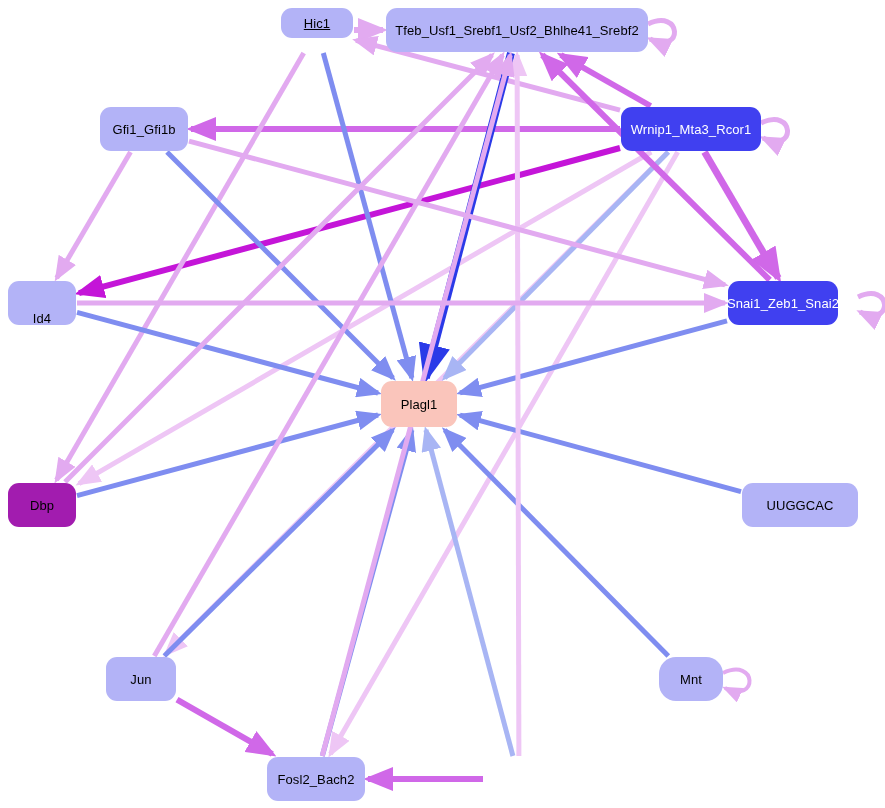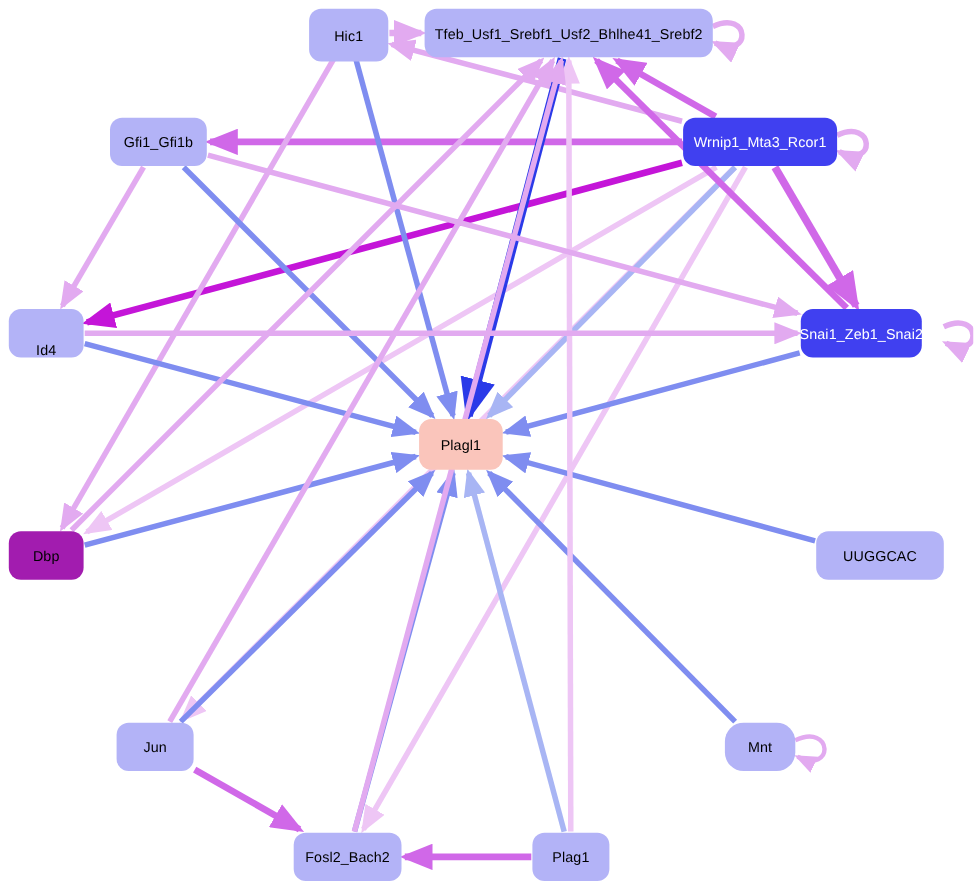--- a/index.html
+++ b/index.html
@@ -95,21 +95,21 @@
       <line x1="177.0" y1="699.6" x2="272.3" y2="754.0" fill="none" stroke="#d068e8" stroke-width="6" stroke-linecap="butt" marker-end="url(#md068e8)"></line>
       <line x1="483.0" y1="779.0" x2="368.0" y2="779.0" fill="none" stroke="#d068e8" stroke-width="6" stroke-linecap="butt" marker-end="url(#md068e8)"></line>
       <line x1="518.9" y1="756.0" x2="517.1" y2="55.0" fill="none" stroke="#eec6f5" stroke-width="5" stroke-linecap="butt" marker-end="url(#meec6f5)"></line>
       <line x1="322.2" y1="756.0" x2="510.3" y2="55.0" fill="none" stroke="#e2aaf0" stroke-width="5" stroke-linecap="butt" marker-end="url(#me2aaf0)"></line>
       <line x1="65.0" y1="482.0" x2="492.0" y2="55.0" fill="none" stroke="#e2aaf0" stroke-width="5" stroke-linecap="butt" marker-end="url(#me2aaf0)"></line>
       <line x1="154.3" y1="656.0" x2="502.5" y2="55.0" fill="none" stroke="#e2aaf0" stroke-width="5" stroke-linecap="butt" marker-end="url(#me2aaf0)"></line>
       <line x1="769.7" y1="280.0" x2="542.3" y2="55.0" fill="none" stroke="#d068e8" stroke-width="6" stroke-linecap="butt" marker-end="url(#md068e8)"></line>
       <line x1="77.0" y1="303.0" x2="725.0" y2="303.0" fill="none" stroke="#e2aaf0" stroke-width="5" stroke-linecap="butt" marker-end="url(#me2aaf0)"></line>
       <line x1="189.0" y1="141.1" x2="725.0" y2="284.8" fill="none" stroke="#e2aaf0" stroke-width="5" stroke-linecap="butt" marker-end="url(#me2aaf0)"></line>
     </svg>
-<div class="node" style="left: 281px; top: 8px; width: 72px; height: 48px; background: rgb(179, 179, 247); color: rgb(0, 0, 0);">
+<div class="node" style="left: 281px; top: 8px; width: 72px; height: 30px; background: rgb(179, 179, 247); color: rgb(0, 0, 0); text-decoration: underline;">
       <span>Hic1</span>
     </div>
     <div class="node" style="left: 386px; top: 8px; width: 262px; height: 44px; background: rgb(179, 179, 247); color: rgb(0, 0, 0);">
       <span>Tfeb_Usf1_Srebf1_Usf2_Bhlhe41_Srebf2</span>
     </div>
     <div class="node" style="left: 100px; top: 107px; width: 88px; height: 44px; background: rgb(179, 179, 247); color: rgb(0, 0, 0);">
       <span>Gfi1_Gfi1b</span>
     </div>
     <div class="node" style="left: 621px; top: 107px; width: 140px; height: 44px; background: rgb(64, 64, 240); color: rgb(255, 255, 255);">
       <span>Wrnip1_Mta3_Rcor1</span>
@@ -131,16 +131,13 @@
     </div>
     <div class="node" style="left: 106px; top: 657px; width: 70px; height: 44px; background: rgb(179, 179, 247); color: rgb(0, 0, 0);">
       <span>Jun</span>
     </div>
     <div class="node" style="left: 659px; top: 657px; width: 64px; height: 44px; background: rgb(179, 179, 247); color: rgb(0, 0, 0); border-radius: 17px;">
       <span>Mnt</span>
     </div>
     <div class="node" style="left: 267px; top: 757px; width: 98px; height: 44px; background: rgb(179, 179, 247); color: rgb(0, 0, 0);">
       <span>Fosl2_Bach2</span>
     </div>
-    <div class="node" style="left: 484px; top: 757px; width: 70px; height: 44px; background: rgb(179, 179, 247); color: rgb(0, 0, 0);">
-      <span>Plag1</span>
-    </div>
   </div>
 
 </body></html>

